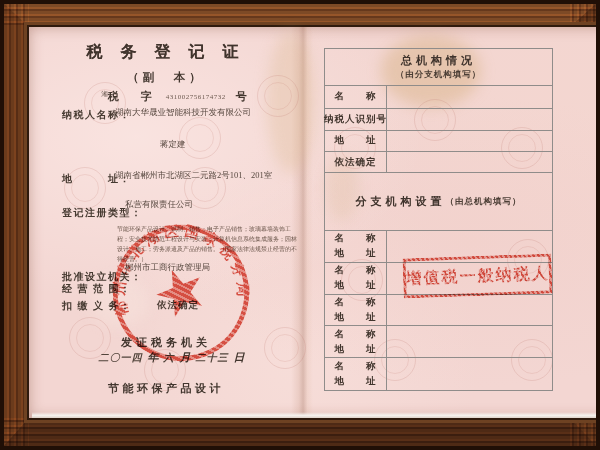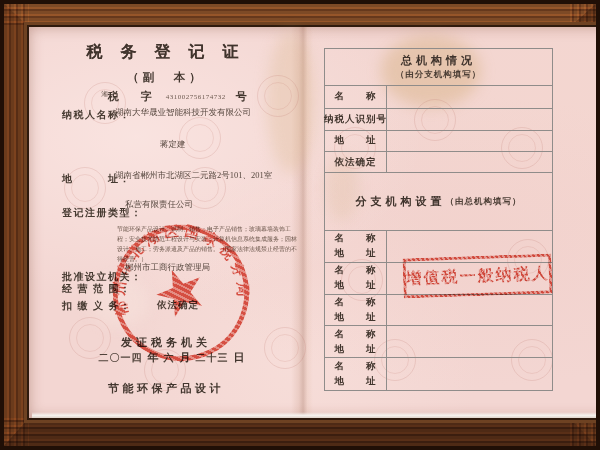--- a/index.html
+++ b/index.html
@@ -57,21 +57,21 @@
   .lbl{font-size:10px;font-weight:700;letter-spacing:1.5px;color:#463a31;white-space:nowrap;}
   .val{font-size:8.5px;color:#584940;white-space:nowrap;}
   .f1-l{left:33px;top:81px;} .f1-v{left:86px;top:80px;}
   .f2-l{left:33px;top:116px;} .f2-v{left:131px;top:112px;}
   .f3-l{left:33px;top:145px;} .f3-v{left:86px;top:143px;}
   .f4-l{left:33px;top:179px;} .f4-v{left:96px;top:172px;}
   .f5-l{left:33px;top:211px;margin-top:44px;} .f5-v{left:88px;top:197px;width:180px;white-space:normal;font-size:6px;line-height:10px;color:#6b564b;}
   .f6-l{left:33px;top:243px;} .f6-v{left:96px;top:235px;}
   .f7-l{left:33px;top:272px;} .f7-v{left:128px;top:272px;font-size:9.5px;font-weight:700;letter-spacing:1px;color:#4c3e35;}
   .lp-issuer{top:308px;font-size:11px;font-weight:700;letter-spacing:4px;}
-  .lp-date{top:323px;left:25px;width:240px;position:absolute;display:flex;justify-content:center;align-items:baseline;font-weight:700;}
+  .lp-date{top:323px;left:25px;width:240px;position:absolute;display:flex;justify-content:center;align-items:baseline;font-weight:700;font-style:italic;}
   .d-num{font-size:10px;color:#51443b;letter-spacing:1px;}
   .d-unit{font-size:11px;letter-spacing:0;margin:0 5px;}
   .lp-footer{top:354px;font-size:11px;font-weight:700;letter-spacing:3.5px;}
 
   
   .round-stamp{position:absolute;left:76px;top:190px;width:152px;height:152px;z-index:3;
     transform:rotate(-22deg);opacity:.82;mix-blend-mode:multiply;
     -webkit-mask-image:repeating-linear-gradient(48deg,#000 0 3px,rgba(0,0,0,.55) 3px 5px);
     mask-image:repeating-linear-gradient(48deg,#000 0 3px,rgba(0,0,0,.55) 3px 5px);}
   .round-stamp text{font-family:"Liberation Serif","DejaVu Serif",serif;font-weight:700;}

